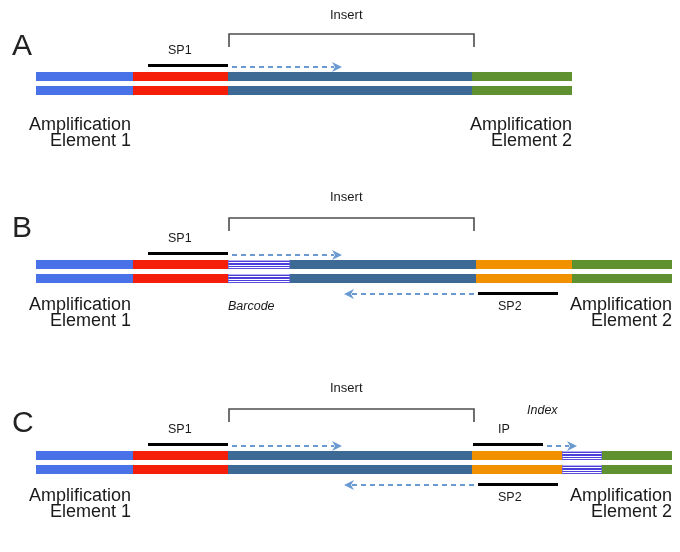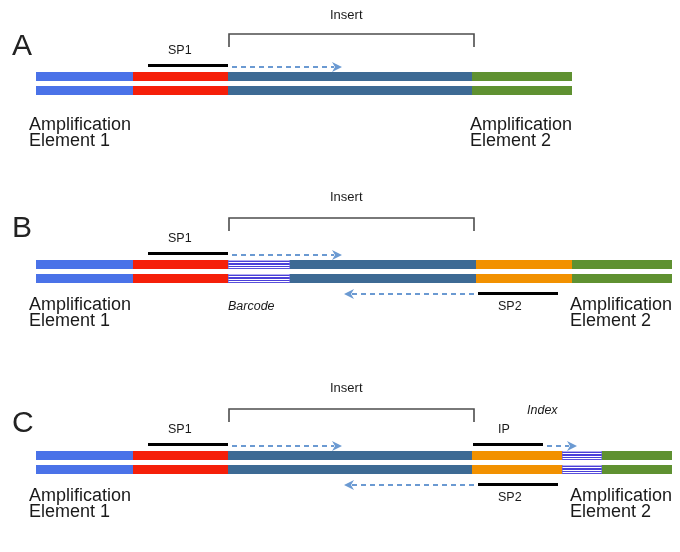--- a/index.html
+++ b/index.html
@@ -90,21 +90,21 @@
     line-height: 1;
   }
   
   .caption {
     position: absolute;
     font-size: 18px;
     line-height: 16px;
     color: #1a1a1a;
     white-space: nowrap;
   }
-  .caption .l2 { display: block; }
+  .caption .l2 { display: block; text-align: right; }
   .small-label {
     position: absolute;
     font-size: 12.5px;
     line-height: 1;
     color: #1a1a1a;
     white-space: nowrap;
     font-style: italic;
   }
 </style>
 </head>

